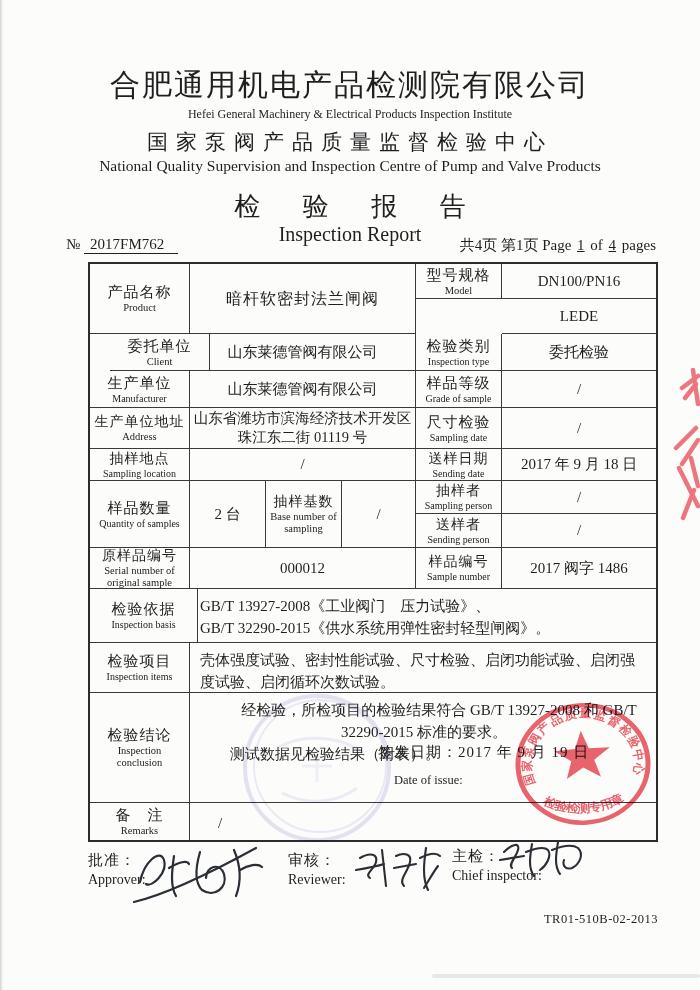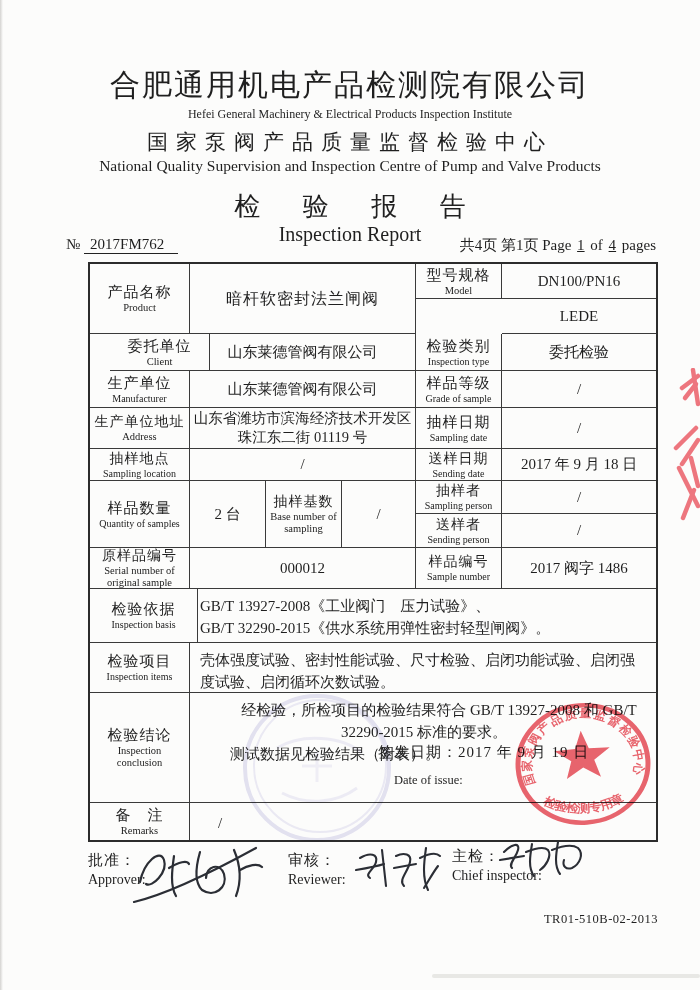--- a/index.html
+++ b/index.html
@@ -139,21 +139,21 @@
 
   <div class="cell" style="left:0;top:144px;width:100px;height:41px;">
     <span class="cn cn-sm">生产单位地址</span>
     <span class="en">Address</span>
   </div>
   <div class="cell" style="left:100px;top:144px;width:226px;height:41px;">
     <span class="val" style="font-size:14.5px;line-height:19px;">山东省潍坊市滨海经济技术开发区</span>
     <span class="val" style="font-size:14.5px;line-height:19px;">珠江东二街 01119 号</span>
   </div>
   <div class="cell" style="left:326px;top:144px;width:86px;height:41px;">
-    <span class="cn">抽样日期</span>
+    <span class="cn">尺寸检验</span>
     <span class="en en-xs">Sampling date</span>
   </div>
   <div class="cell no-br" style="left:412px;top:144px;width:154px;height:41px;">
     <span class="val">/</span>
   </div>
 
   <div class="cell" style="left:0;top:185px;width:100px;height:32px;">
     <span class="cn cn-sm">抽样地点</span>
     <span class="en en-xs">Sampling location</span>
   </div>

